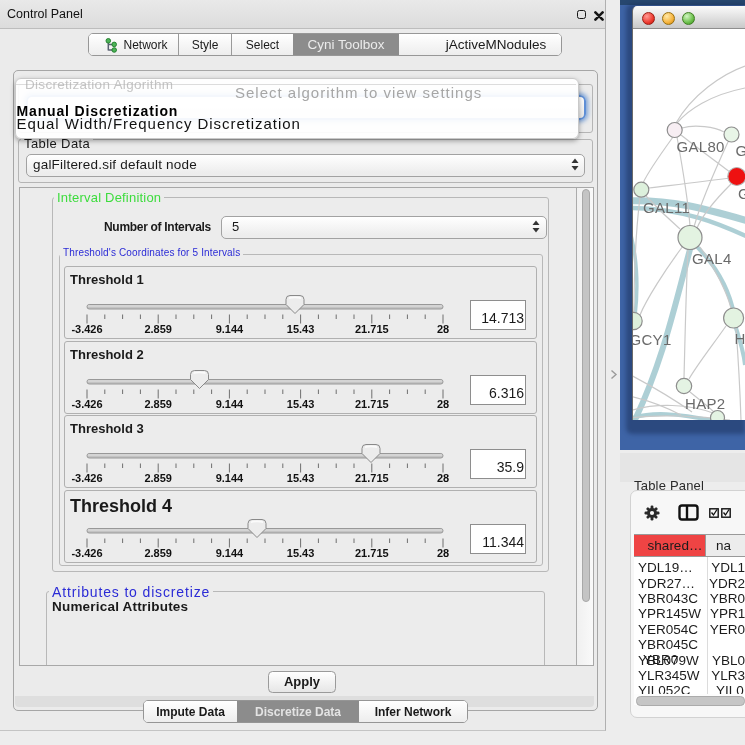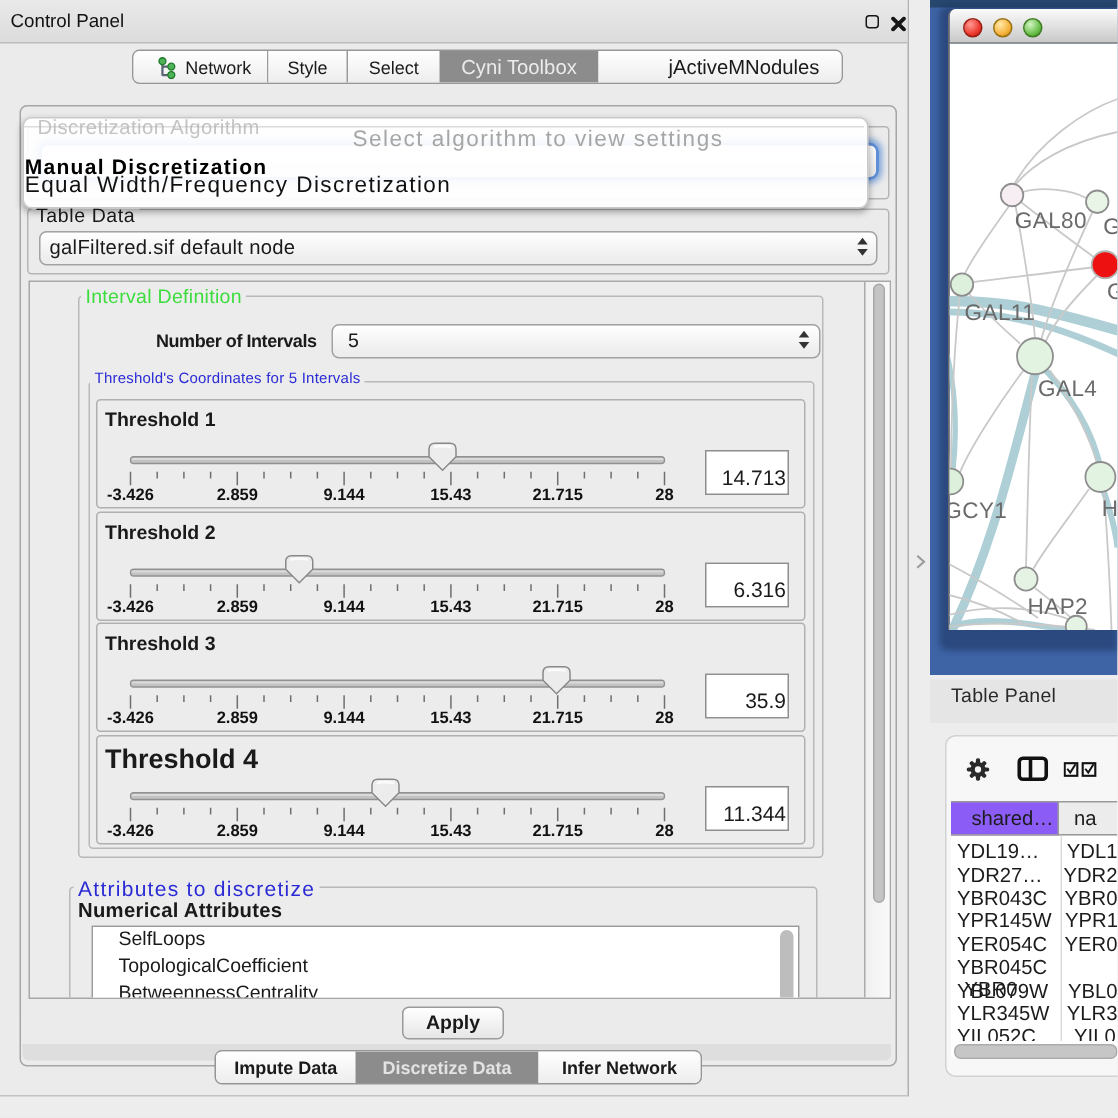--- a/index.html
+++ b/index.html
@@ -232,24 +232,20 @@
           <text x="423.0" y="43" text-anchor="middle">28</text>
         </g>
       <path d="M 228.0 12 L 228.0 9.5 Q 228.0 5.5 232.0 5.5 L 242.0 5.5 Q 246.0 5.5 246.0 9.5 L 246.0 14.5 L 237.0 23.5 L 228.0 14.5 Z" fill="#ececec" stroke="#898989" stroke-width="1"></path>
       <path d="M 231.0 7.2 Q 237.0 5.8 243.0 7.2 L 243.0 9 Q 237.0 7.6 231.0 9 Z" fill="#fafafa"></path>
     </svg>
     <div class="abs" style="left:450px;top:336px;width:53px;height:28px;background:#fff;border:1px solid #8e8e8e;text-align:right;padding-right:1px;line-height:34px;font-size:14px;">11.344</div>
 
     <div class="grp" style="left:26px;top:403px;width:497px;height:90px;border-color:#b8b8b8;"></div>
     <div class="abs glabel" style="left:29px;top:396px;color:#2b2bd6;font-size:14px;letter-spacing:0.85px;">Attributes to discretize</div>
     <div class="abs" style="left:32px;top:411px;font-weight:bold;font-size:13.5px;letter-spacing:0.2px;">Numerical Attributes</div>
-    <div class="abs" style="left:41px;top:429px;width:470px;height:60px;background:#ffffff;border:1px solid #9a9a9a;">
-      <div style="padding:0 0 0 17px;line-height:17.9px;font-size:13px;margin-top:-1px;">SelfLoops<br>TopologicalCoefficient<br>BetweennessCentrality</div>
-      <div class="abs" style="right:3px;top:2px;width:9px;height:70px;border-radius:5px;background:#bdbdbd;"></div>
-    </div>
 
     <div class="abs" style="left:556px;top:0;width:17px;height:477px;background:linear-gradient(90deg,#f0f0f0,#fafafa);border-left:1px solid #ababab;"></div>
     <div class="abs" style="left:562px;top:1px;width:6px;height:411px;border-radius:4px;background:#c4c4c4;border:1px solid #a8a8a8;"></div>
   </div>
 
   <div class="abs" style="left:268px;top:671px;width:66px;height:20px;border:1px solid #9a9a9a;border-radius:4.5px;background:linear-gradient(#ffffff,#e6e6e6);text-align:center;line-height:20px;font-weight:600;font-size:13px;">Apply</div>
 
   <div class="abs" style="left:143px;top:700px;height:21px;display:flex;border:1px solid #959595;border-radius:5px;overflow:hidden;background:#fff;font-weight:600;">
     <div style="width:93px;background:linear-gradient(#ffffff,#ededed);display:flex;align-items:center;justify-content:center;">Impute Data</div>
     <div style="width:122px;background:#8c8c8c;color:#e3e3e3;display:flex;align-items:center;justify-content:center;">Discretize Data</div>
@@ -324,21 +320,21 @@
       <text x="643" y="213">GAL11</text>
       <text x="692" y="264">GAL4</text>
       <text x="629.5" y="345">GCY1</text>
       <text x="734.5" y="344">HI</text>
       <text x="685" y="409">HAP2</text>
     </g>
   </svg>
 </div>
 
 <div class="abs" style="left:620px;top:453px;width:125px;height:29px;background:#e5e5e5;"></div>
-<div class="abs" style="left:634px;top:456px;font-size:13px;letter-spacing:0.2px;color:#2a2a2a;">Table Panel</div>
+<div class="abs" style="left:634px;top:478px;font-size:13px;letter-spacing:0.2px;color:#2a2a2a;">Table Panel</div>
 
 <div class="abs" style="left:630px;top:490px;width:130px;height:226px;background:#f7f7f7;border:1px solid #d2d2d2;border-radius:7px;"></div>
 
 <svg class="abs" style="left:644px;top:505px;" width="16" height="16" viewBox="0 0 16 16">
   <circle cx="8" cy="8" r="5" fill="#2a2a2a"></circle>
   <g fill="#2a2a2a">
     <rect x="6.6" y="0.5" width="2.8" height="4" rx="1.2"></rect>
     <rect x="6.6" y="11.5" width="2.8" height="4" rx="1.2"></rect>
     <rect x="0.5" y="6.6" width="4" height="2.8" ry="1.2"></rect>
     <rect x="11.5" y="6.6" width="4" height="2.8" ry="1.2"></rect>
@@ -355,21 +351,21 @@
 </svg>
 <svg class="abs" style="left:709px;top:508px;" width="23" height="10" viewBox="0 0 23 10">
   <rect x="0.8" y="0.8" width="8.4" height="8.4" fill="none" stroke="#111" stroke-width="1.4"></rect>
   <path d="M2.5 4.5 L4.5 7 L8 1.5" stroke="#111" stroke-width="1.3" fill="none"></path>
   <rect x="12.8" y="0.8" width="8.4" height="8.4" fill="none" stroke="#111" stroke-width="1.4"></rect>
   <path d="M14.5 4.5 L16.5 7 L20 1.5" stroke="#111" stroke-width="1.3" fill="none"></path>
 </svg>
 
 <div class="abs" style="left:634px;top:534px;width:111px;height:171px;background:#fff;overflow:hidden;font-size:13.5px;color:#1c1c1c;">
   <div style="display:flex;height:23px;">
-    <div style="width:71px;background:#8b5cf6;border:1px solid #999;border-left:none;text-align:center;line-height:22px;text-indent:11px;">shared…</div>
+    <div style="width:71px;background:#ef4444;border:1px solid #999;border-left:none;text-align:center;line-height:22px;text-indent:11px;">shared…</div>
     <div style="flex:1;background:#ececec;border-top:1px solid #999;border-bottom:1px solid #999;padding-left:10px;line-height:22px;">na</div>
   </div>
   <div style="position:relative;padding-top:3px;">
     <div style="position:absolute;left:72.5px;top:0;height:150px;width:0;border-left:1px solid #dcdcdc;"></div>
     <div style="height:15.4px;display:flex;align-items:center;">
         <div style="width:69px;padding-left:4px;">YDL19…</div>
         <div style="padding-left:9px;">YDL1</div>
       </div>
     <div style="height:15.4px;display:flex;align-items:center;">
         <div style="width:69px;padding-left:4px;">YDR27…</div>

